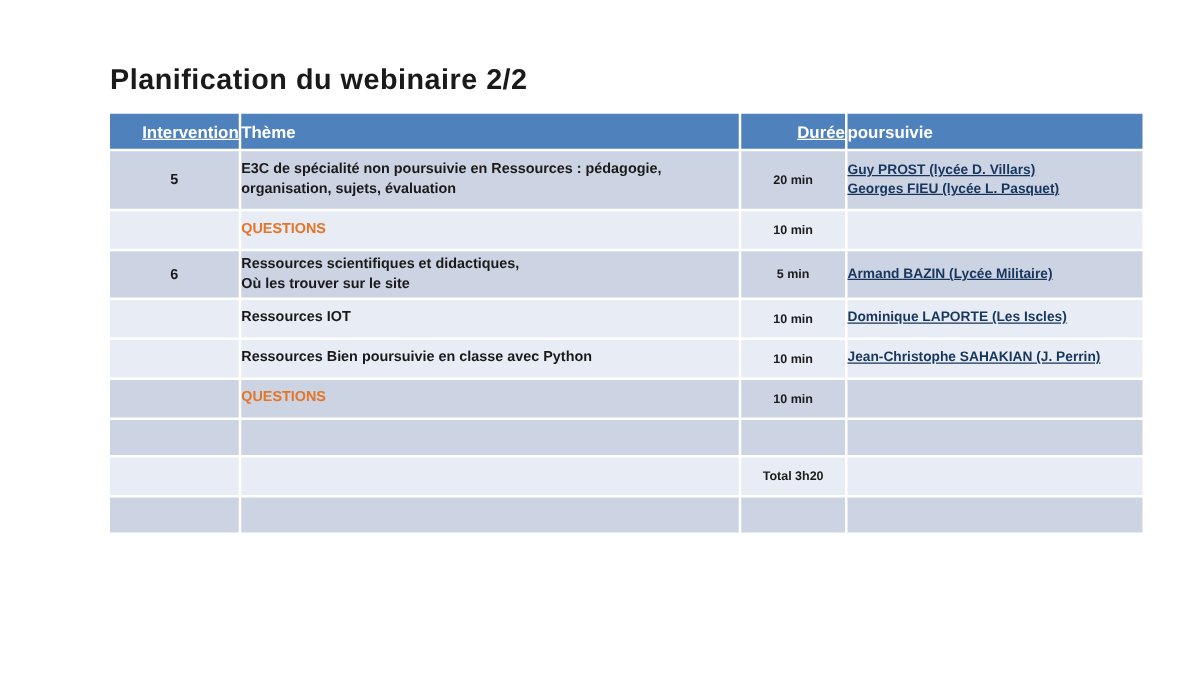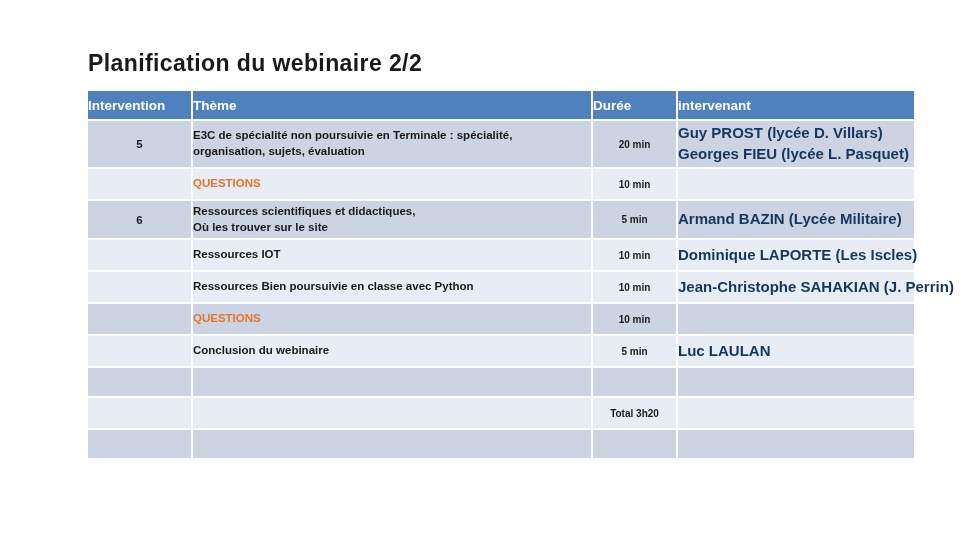--- a/index.html
+++ b/index.html
@@ -55,21 +55,21 @@
   thead th {
     background: #4f81bd;
     color: #ffffff;
     font-size: 13.5px;
     font-weight: bold;
     height: 28px;
     text-align: left;
     padding-left: 8px;
     white-space: nowrap;
   }
-  thead th.th-center { text-align: left; padding-left: 0; }
+  thead th.th-center { text-align: right; padding-left: 0; text-decoration: underline; }
 
   
   tbody tr.band-dark td { background: #ccd3e3; }
   tbody tr.band-light td { background: #e8ecf4; }
 
   td.cell-num {
     text-align: center;
     font-size: 11.5px;
     font-weight: bold;
     color: #1a1a1a;
@@ -83,25 +83,26 @@
   }
   td.cell-duree {
     text-align: center;
     font-size: 10px;
     font-weight: bold;
     color: #1a1a1a;
     white-space: nowrap;
   }
   td.cell-speaker {
     padding-left: 9px;
-    font-size: 15px;
+    font-size: 11px;
     font-weight: bold;
     color: #17365d;
     line-height: 1.38;
     white-space: nowrap;
+    text-decoration: underline;
   }
   .accent { color: #e3762a; }
   .line2 { display: block; }
 
   
   tr.r-tall  td { height: 46px; }
   tr.r-med   td { height: 37px; }
   tr.r-std   td { height: 30px; }
   tr.r-empty td { height: 28px; }
 
@@ -124,28 +125,28 @@
     <col class="c-intervention">
     <col class="c-theme">
     <col class="c-duree">
     <col class="c-intervenant">
   </colgroup>
   <thead>
     <tr>
       <th class="th-center">Intervention</th>
       <th>Thème</th>
       <th class="th-center">Durée</th>
-      <th>intervenant</th>
+      <th>poursuivie</th>
     </tr>
   </thead>
   <tbody id="table-body">
       <tr class="band-dark r-tall">
         <td class="cell-num">5</td>
         <td class="cell-theme">
-          <span class="line2">E3C de spécialité non poursuivie en Terminale : spécialité,</span>
+          <span class="line2">E3C de spécialité non poursuivie en Ressources : pédagogie,</span>
           <span class="line2">organisation, sujets, évaluation</span>
         </td>
         <td class="cell-duree">20 min</td>
         <td class="cell-speaker">
           <span class="line2">Guy PROST (lycée D. Villars)</span>
           <span class="line2">Georges FIEU (lycée L. Pasquet)</span>
         </td>
       </tr>
       <tr class="band-light r-std">
         <td class="cell-num"></td>
@@ -191,30 +192,20 @@
       <tr class="band-dark r-std">
         <td class="cell-num"></td>
         <td class="cell-theme">
           <span class="line2 accent">QUESTIONS</span>
         </td>
         <td class="cell-duree accent">10 min</td>
         <td class="cell-speaker">
           <span class="line2"></span>
         </td>
       </tr>
-      <tr class="band-light r-std">
-        <td class="cell-num"></td>
-        <td class="cell-theme">
-          <span class="line2">Conclusion du webinaire</span>
-        </td>
-        <td class="cell-duree">5 min</td>
-        <td class="cell-speaker">
-          <span class="line2">Luc LAULAN</span>
-        </td>
-      </tr>
       <tr class="band-dark r-empty">
         <td class="cell-num"></td>
         <td class="cell-theme">
           <span class="line2"></span>
         </td>
         <td class="cell-duree"></td>
         <td class="cell-speaker">
           <span class="line2"></span>
         </td>
       </tr>

